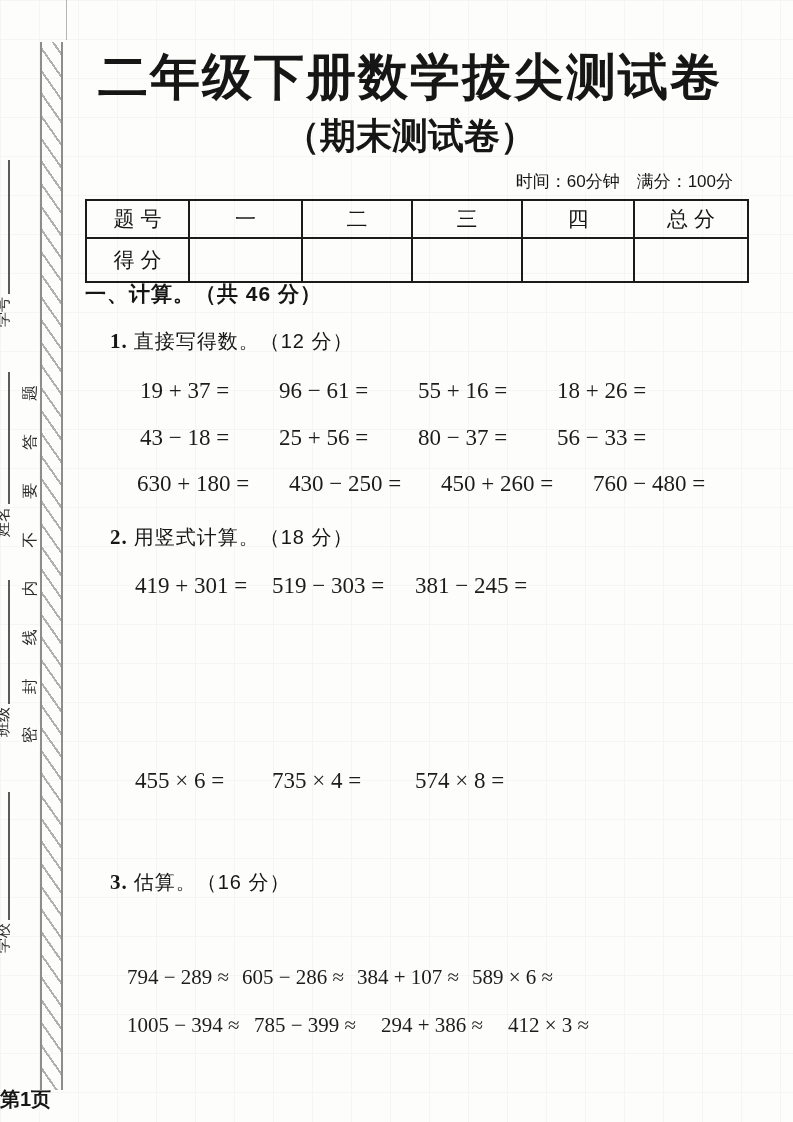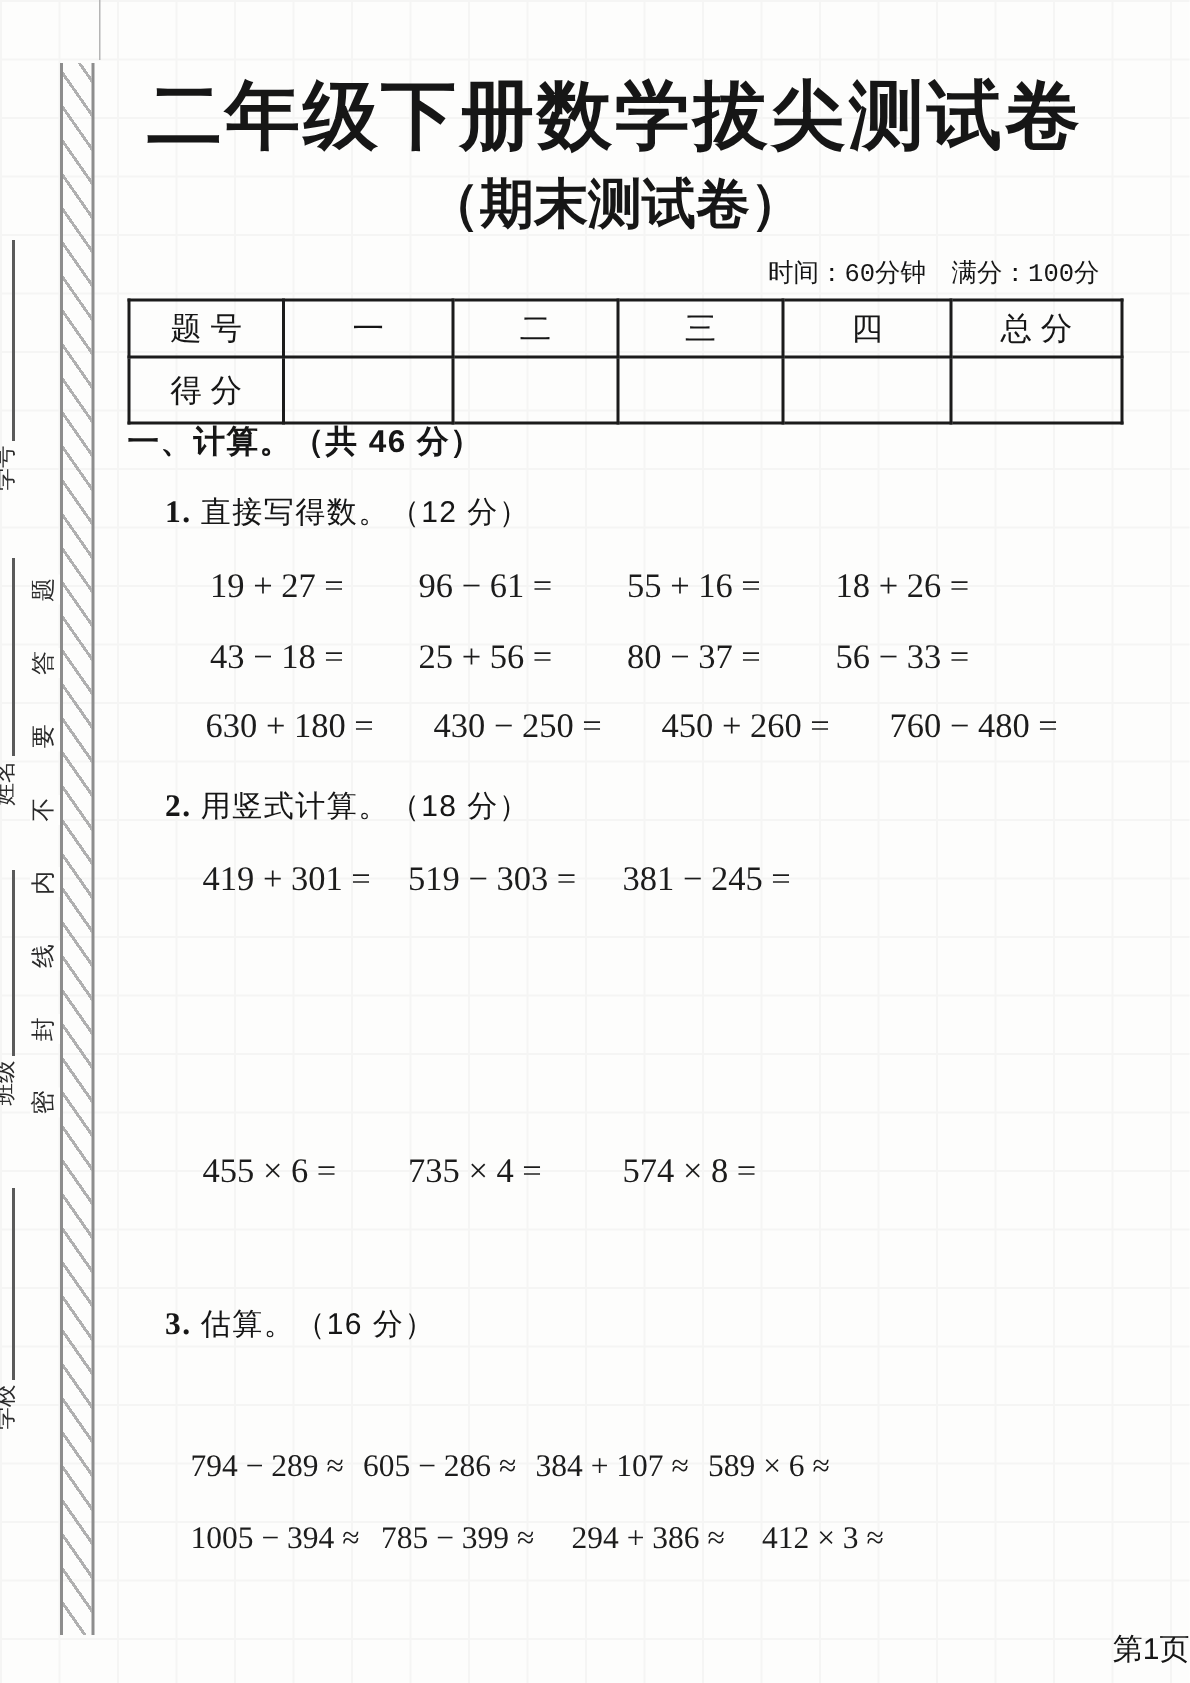--- a/index.html
+++ b/index.html
@@ -34,21 +34,21 @@
   .sfield .line{flex:1;border-bottom:2px solid #5a5a5a;margin:0 0 3px 3px;}
   .f-xuehao{left:13px;top:305px;width:167px;}
   .f-xingming{left:13px;top:515px;width:165px;}
   .f-banji{left:13px;top:715px;width:157px;}
   .f-xuexiao{left:13px;top:931px;width:161px;}
   
   .title{position:absolute;left:85px;top:44px;width:650px;text-align:center;
     font-size:50px;font-weight:700;letter-spacing:2px;}
   .subtitle{position:absolute;left:85px;top:112px;width:650px;text-align:center;
     font-size:36px;font-weight:700;}
-  .meta{position:absolute;left:85px;top:170px;width:648px;text-align:right;font-size:17px;font-family:Liberation Mono, monospace;}
+  .meta{position:absolute;left:85px;top:170px;width:648px;text-align:right;font-size:17px;}
   
   table.score{position:absolute;left:85px;top:199px;width:650px;
     border-collapse:collapse;table-layout:fixed;}
   table.score td{border:2px solid #1b1b1b;text-align:center;font-size:21px;padding:0;background:transparent;}
   table.score tr.hd td{height:36px;}
   table.score tr.sc td{height:42px;}
   
   .sec-heading{position:absolute;left:85px;top:280px;font-size:21px;font-weight:700;letter-spacing:1px;}
   .ptitle{position:absolute;left:110px;font-size:20px;letter-spacing:1px;}
   .ptitle .num{font-weight:700;font-family:"Liberation Serif","DejaVu Serif",serif;margin-right:6px;font-size:21px;}
@@ -56,21 +56,21 @@
   .eqrow{position:absolute;display:flex;font-family:"Liberation Serif","DejaVu Serif",serif;
     font-size:23px;color:#1c1c1c;white-space:nowrap;}
   .eqrow span{display:inline-block;}
   .eq-p1{left:140px;}  .eq-p1 span:not(:last-child){width:139px;}
   .eq-p1w{left:137px;} .eq-p1w span:not(:last-child){width:152px;}
   .eq-p2{left:135px;}  .eq-p2 span:nth-child(1){width:137px;} .eq-p2 span:nth-child(2){width:143px;}
   .eq-p3{left:127px;font-size:21px;} .eq-p3 span:not(:last-child){width:115px;}
   .r-p1a{top:378px;} .r-p1b{top:425px;justify-content:center;} .r-p1c{top:471px;}
   .r-p2a{top:573px;} .r-p2b{top:768px;}
   .r-p3a{top:965px;} .r-p3b{top:1013px;gap:12px;}
-  .footer{position:absolute;left:0;top:1086px;width:793px;text-align:right;font-size:20px;}
+  .footer{position:absolute;left:0;top:1086px;width:793px;text-align:left;font-size:20px;font-weight:bold;}
 </style>
 </head>
 <body>
 
 <div class="page">
 
   <div class="edge-line"></div>
   <div class="seal-band"></div>
   <div class="seal-text">
     <span>密</span>
@@ -124,21 +124,21 @@
     </tr>
   </tbody>
     </table>
 
   <div class="sec-heading">一、计算。（共 46 分）</div>
 
   <div class="ptitle pt1">
     <span class="num">1.</span><span>直接写得数。（12 分）</span>
   </div>
   <div class="eqrow eq-p1 r-p1a">
-    <span>19 + 27 =</span>
+    <span>19 + 37 =</span>
     <span>96 − 61 =</span>
     <span>55 + 16 =</span>
     <span>18 + 26 =</span>
   </div>
   <div class="eqrow eq-p1 r-p1b">
     <span>43 − 18 =</span>
     <span>25 + 56 =</span>
     <span>80 − 37 =</span>
     <span>56 − 33 =</span>
   </div>

